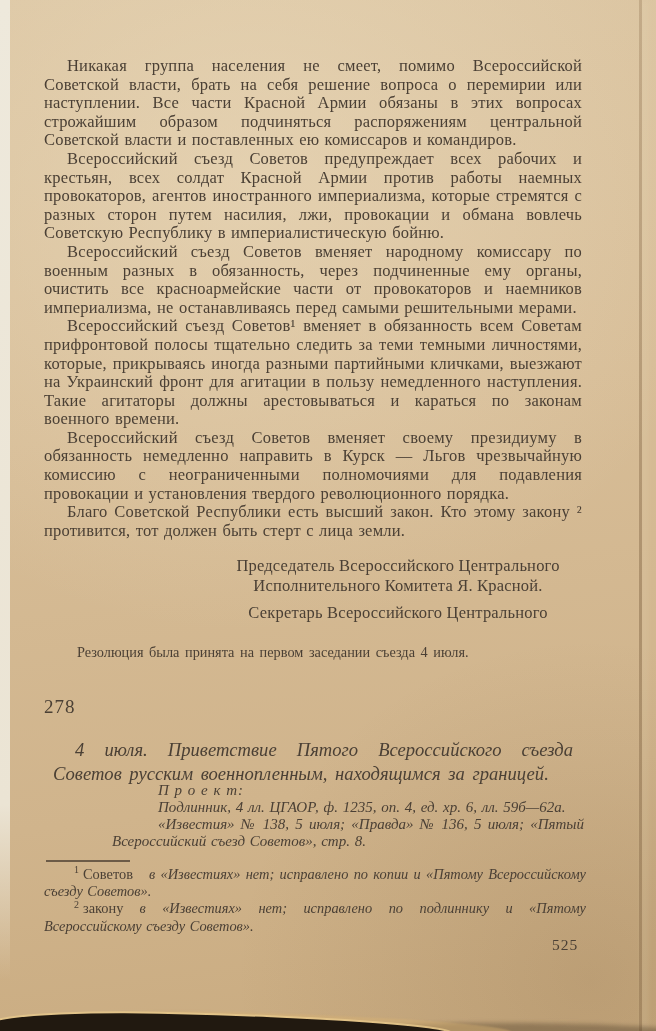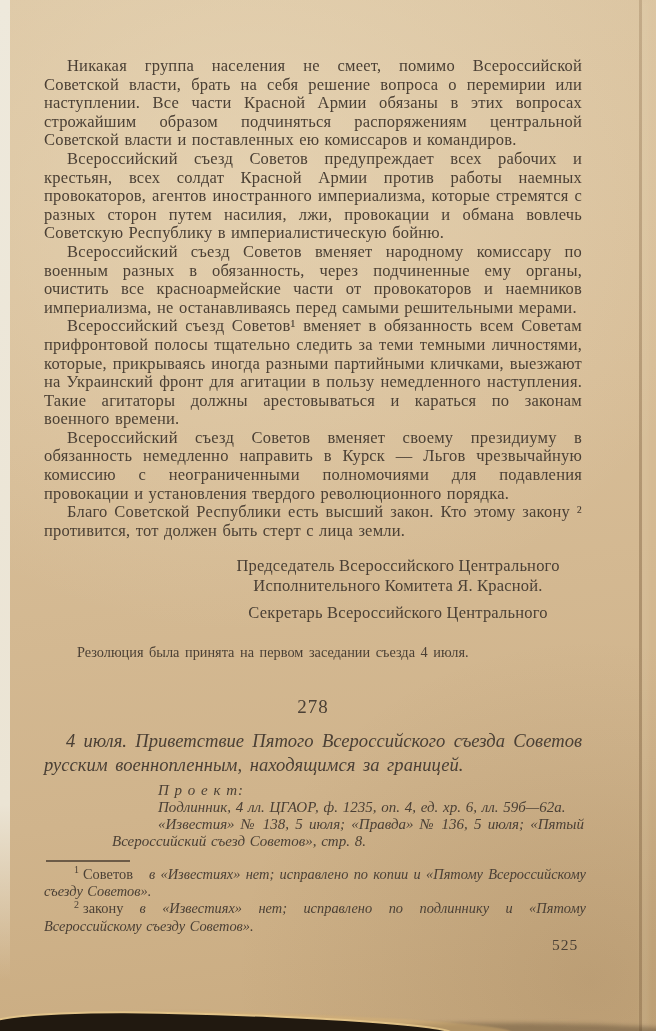--- a/index.html
+++ b/index.html
@@ -46,27 +46,27 @@
   .main-text p{margin:0;text-indent:23px;word-spacing:1px;}
 
   .signatures{position:absolute;left:206px;top:556px;width:384px;text-align:center;
     font-size:16.5px;line-height:20.3px;letter-spacing:0.2px;}
   .signature{margin:0 0 6px 0;}
 
   .res-note{position:absolute;left:44px;top:644px;width:538px;
     font-size:14.3px;line-height:17px;}
   .res-note p{margin:0;text-indent:33px;word-spacing:2px;}
 
-  .doc-number{position:absolute;left:44px;top:696px;width:538px;text-align:center;
+  .doc-number{position:absolute;left:44px;top:696px;width:538px;
     font-size:19px;letter-spacing:1px;}
 
   .doc-title{position:absolute;left:44px;top:729px;width:538px;
     font-style:italic;font-size:18.6px;line-height:24px;text-align:justify;
     word-spacing:3px;}
-  .doc-title p{margin:0;text-indent:22px;}
+  .doc-title p{margin:9px;text-indent:22px;}
 
   .source{position:absolute;left:112px;top:782px;width:472px;
     font-style:italic;font-size:15px;line-height:17px;}
   .source-label{margin:0;text-indent:46px;letter-spacing:1px;}
   .source p.src-item{margin:0;text-indent:46px;text-align:justify;word-spacing:1px;}
 
   .fn-rule{position:absolute;left:46px;top:860px;width:84px;height:0;
     border-top:2px solid rgba(75,62,48,0.75);}
 
   .footnotes{position:absolute;left:44px;top:866px;width:542px;

